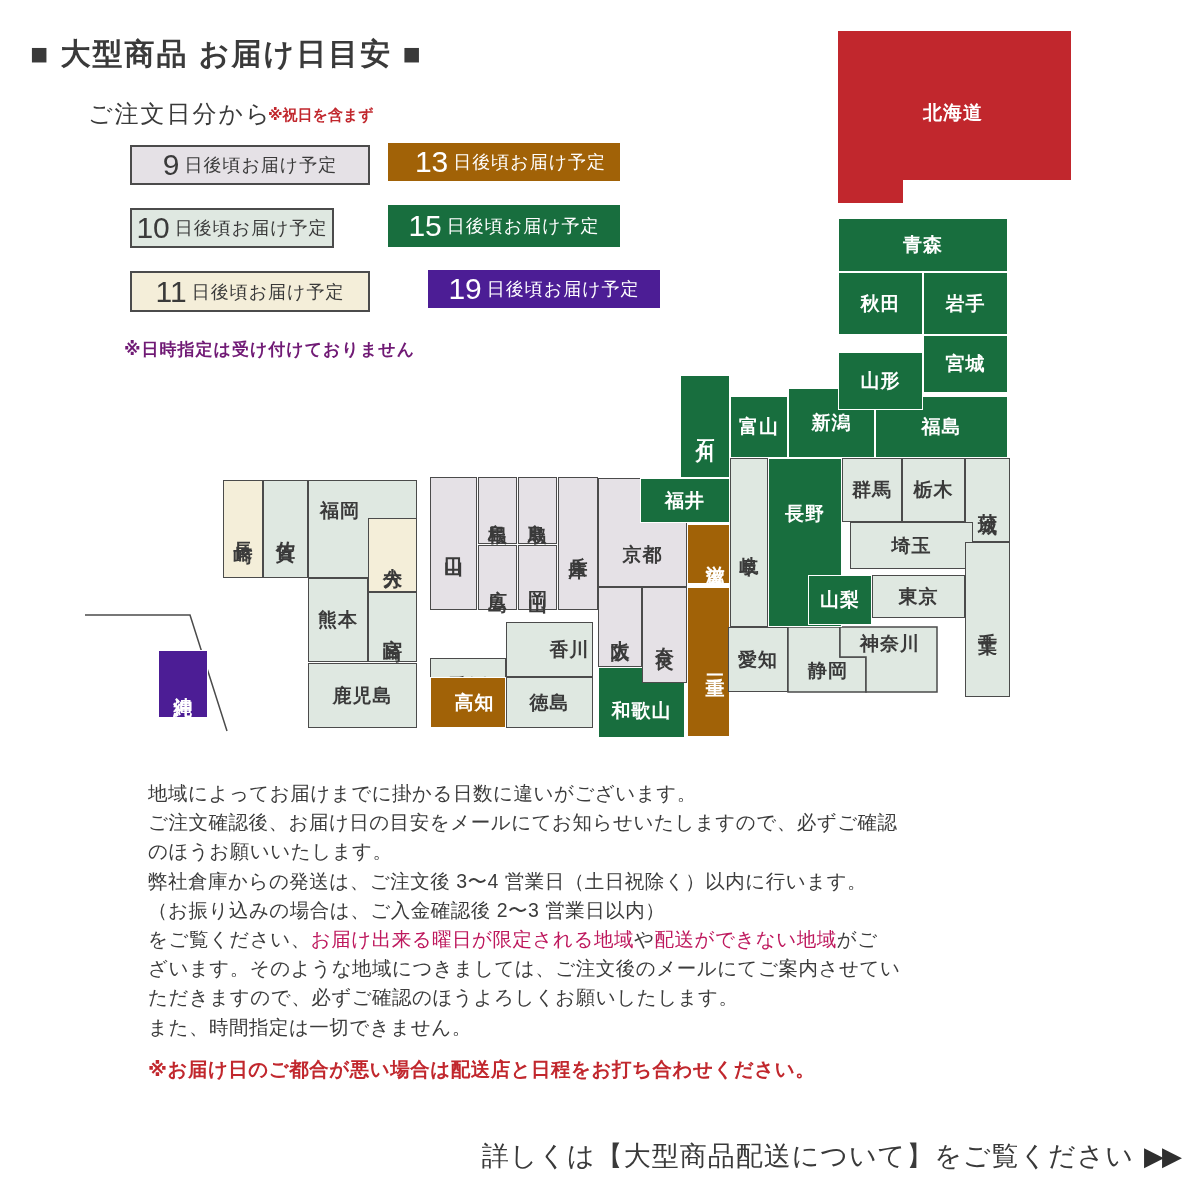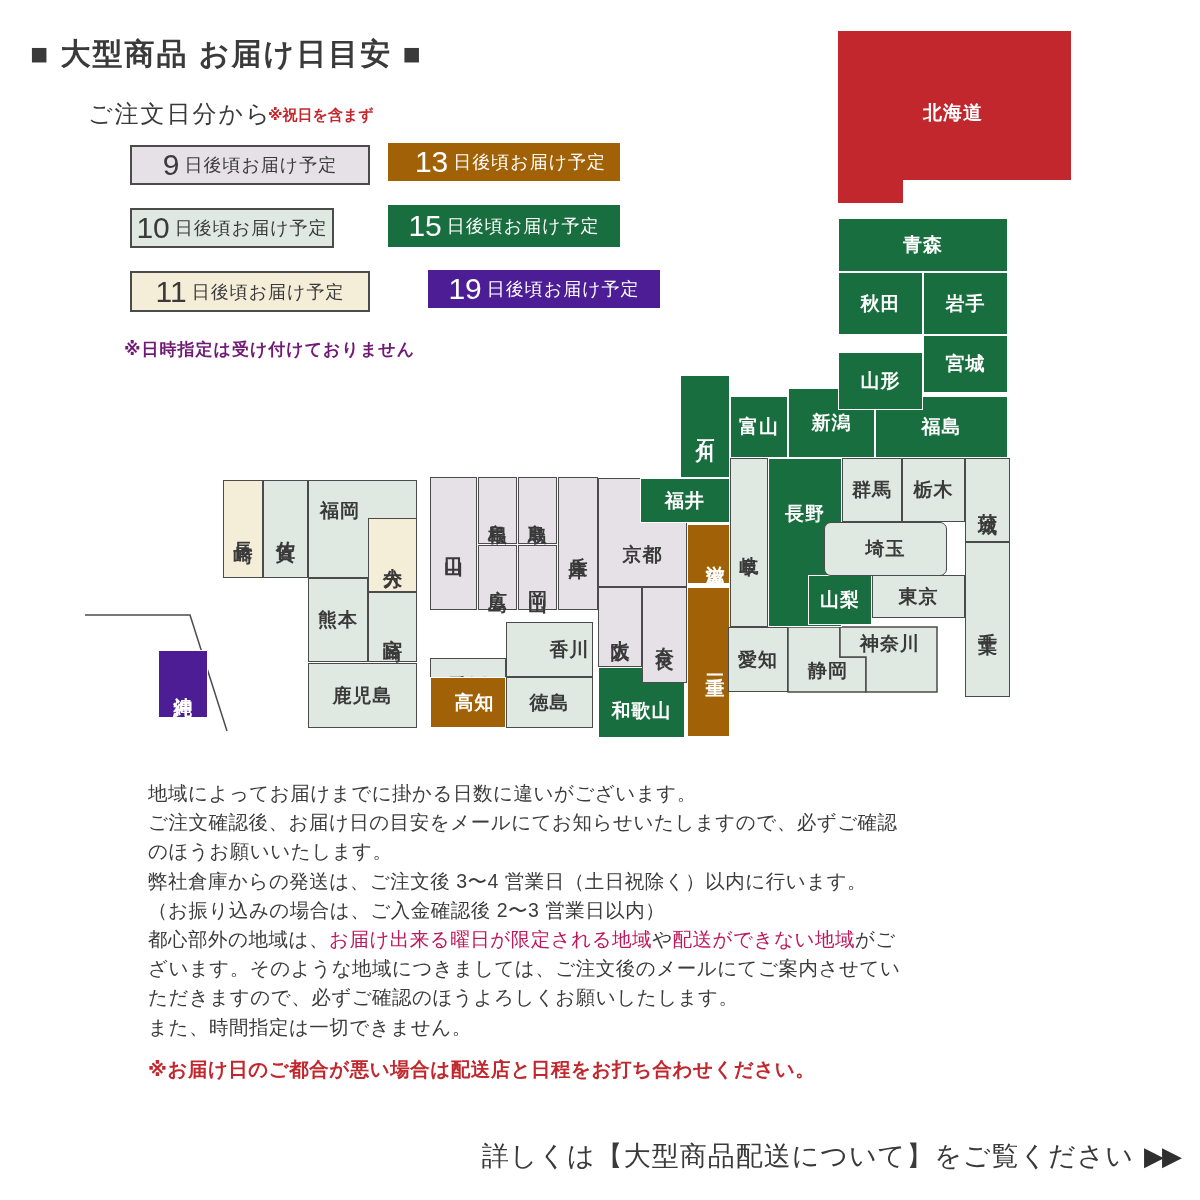--- a/index.html
+++ b/index.html
@@ -191,21 +191,21 @@
     </div>
     <div class="pref c10 h" style="left: 842px; top: 458px; width: 60px; height: 64px;">
       <span class="plabel">群馬</span>
     </div>
     <div class="pref c10 h" style="left: 902px; top: 458px; width: 63px; height: 64px;">
       <span class="plabel">栃木</span>
     </div>
     <div class="pref c10 v" style="left: 965px; top: 458px; width: 45px; height: 84px;">
       <span class="plabel">茨城</span>
     </div>
-    <div class="pref c10 h" style="left: 824px; top: 522px; width: 123px; height: 54px; border-radius: 7px;">
+    <div class="pref c10 h" style="left: 850px; top: 522px; width: 123px; height: 47px;">
       <span class="plabel">埼玉</span>
     </div>
     <div class="pref c10 h" style="left: 872px; top: 575px; width: 93px; height: 43px;">
       <span class="plabel">東京</span>
     </div>
     <div class="pref c10 v" style="left: 965px; top: 542px; width: 45px; height: 155px;">
       <span class="plabel">千葉</span>
     </div>
     <div class="pref c15 h" style="left: 838px; top: 218px; width: 170px; height: 54px;">
       <span class="plabel">青森</span>
@@ -232,21 +232,21 @@
       <span class="plabel">神奈川</span>
     </div>
   </div>
 
 <div class="abs" id="notes">
     <div><span>地域によってお届けまでに掛かる日数に違いがございます。</span></div>
     <div><span>ご注文確認後、お届け日の目安をメールにてお知らせいたしますので、必ずご確認</span></div>
     <div><span>のほうお願いいたします。</span></div>
     <div><span>弊社倉庫からの発送は、ご注文後 3〜4 営業日（土日祝除く）以内に行います。</span></div>
     <div><span>（お振り込みの場合は、ご入金確認後 2〜3 営業日以内）</span></div>
-    <div><span>都心部外の地域は、</span><span class="red">お届け出来る曜日が限定される地域</span><span>や</span><span class="red">配送ができない地域</span><span>がご</span></div>
+    <div><span>をご覧ください、</span><span class="red">お届け出来る曜日が限定される地域</span><span>や</span><span class="red">配送ができない地域</span><span>がご</span></div>
     <div><span>ざいます。そのような地域につきましては、ご注文後のメールにてご案内させてい</span></div>
     <div><span>ただきますので、必ずご確認のほうよろしくお願いしたします。</span></div>
     <div><span>また、時間指定は一切できません。</span></div>
   </div>
 <div class="abs" id="warn-note">※お届け日のご都合が悪い場合は配送店と日程をお打ち合わせください。</div>
 
 <div class="abs" id="cta">
   <span>詳しくは【大型商品配送について】をご覧ください</span><span class="arrows">▶▶</span>
 </div>
 

